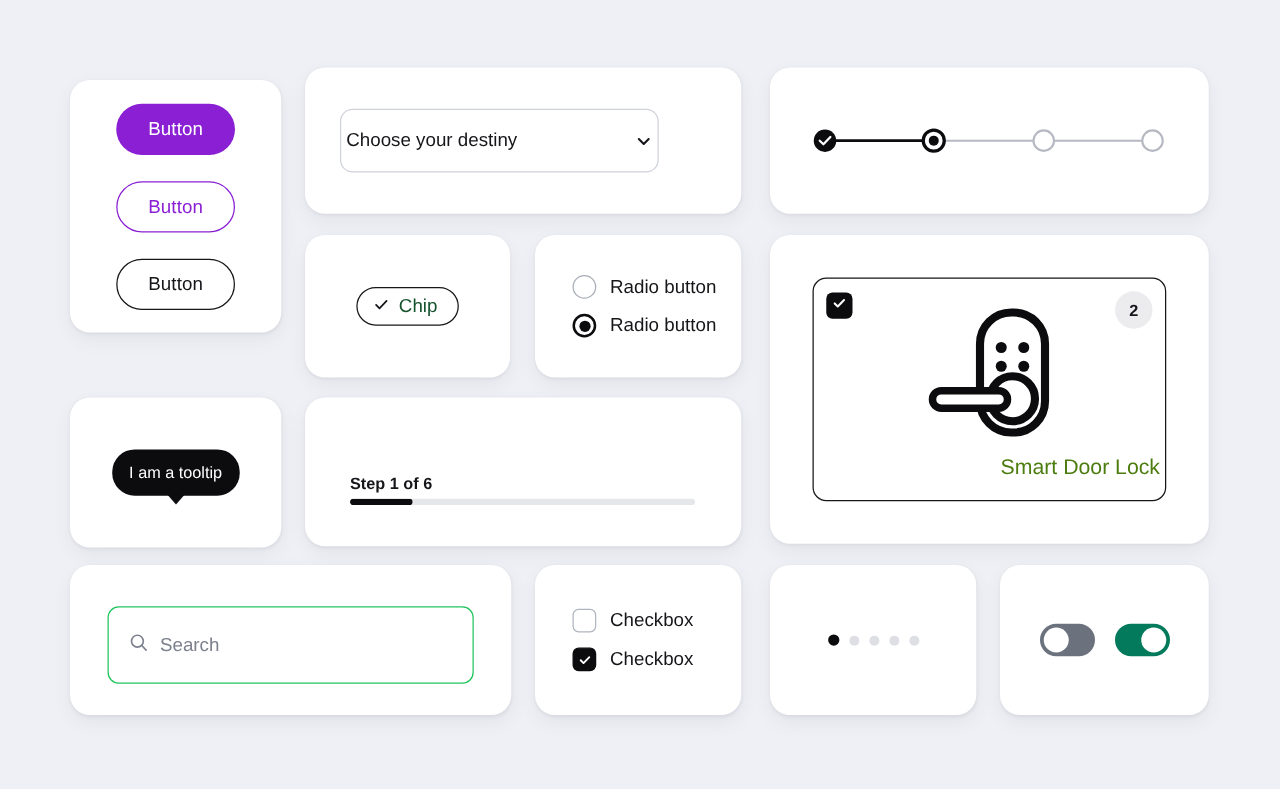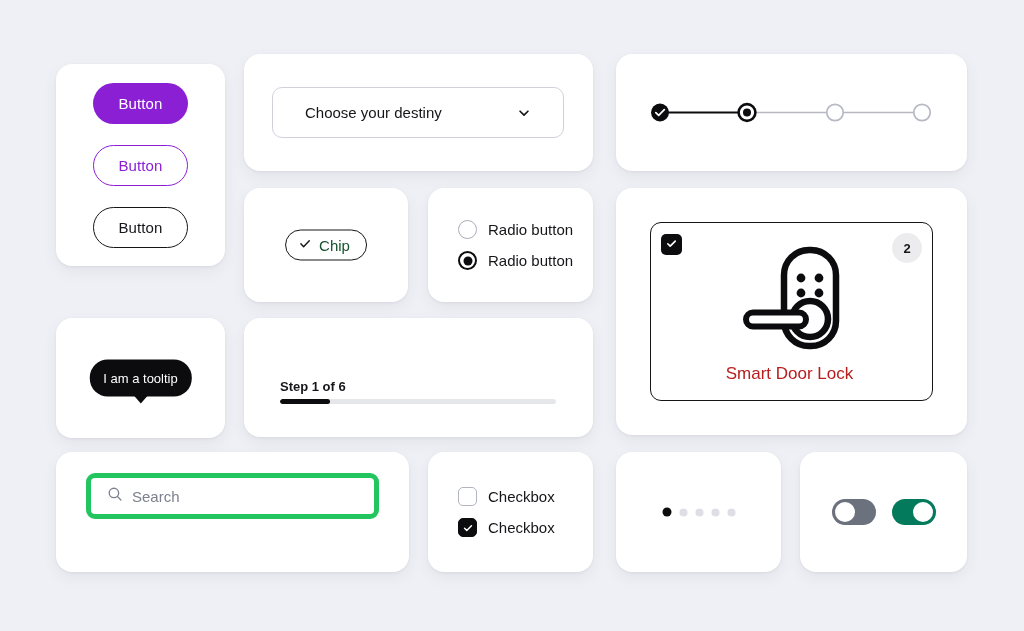--- a/index.html
+++ b/index.html
@@ -28,23 +28,23 @@
     display: flex; align-items: center; justify-content: center;
     cursor: pointer; background: transparent;
   }
   .btn-filled { background: #8a1fd4; color: #ffffff; border: none; }
   .btn-outline-purple { border: 1.6px solid #8a1fd4; color: #8a1fd4; background: #fff; }
   .btn-outline-dark { border: 1.8px solid #16161a; color: #16161a; background: #fff; }
 
   
   #card-select { left: 244px; top: 54px; width: 349px; height: 117px; }
   .select-box {
-    position: absolute; left: 28px; top: 33px; width: 292px; height: 51px;
+    position: absolute; left: 28px; top: 33px; width: 255px; height: 51px;
     border: 1px solid #cfd2da; border-radius: 10px; background: #fff;
-    display: flex; align-items: center; padding: 0 32px;
+    display: flex; align-items: center; padding: 0 4px;
     cursor: pointer;
   }
   .select-value { font-size: 15px; color: #16161a; flex: 1; }
   .chev { width: 14px; height: 14px; }
 
   
   #card-stepper { left: 616px; top: 54px; width: 351px; height: 117px; }
   .stepper { position: absolute; left: 0; top: 0; width: 100%; height: 100%; }
 
   
@@ -83,22 +83,22 @@
     cursor: pointer;
   }
   .badge {
     position: absolute; right: 10px; top: 10px; width: 30px; height: 30px;
     border-radius: 50%; background: #ececef; color: #16161a;
     display: flex; align-items: center; justify-content: center;
     font-size: 13px; font-weight: 700;
   }
   .lock-wrap { position: absolute; left: 50%; top: 22px; transform: translateX(-50%); }
   .product-title {
-    position: absolute; left: 0; right: 4px; bottom: 16px; text-align: center;
-    font-size: 17px; color: #b91c1c;
+    position: absolute; left: 0; right: 4px; bottom: 16px; text-align: right;
+    font-size: 17px; color: #4d7c0f;
   }
 
   
   #card-tooltip { left: 56px; top: 318px; width: 169px; height: 120px; }
   .tooltip {
     position: absolute; left: 50%; top: 50%; transform: translate(-50%,-50%);
     background: #0c0c0f; color: #ffffff; font-size: 13px;
     padding: 11px 14px; border-radius: 18px; white-space: nowrap;
   }
   .tooltip::after {
@@ -114,22 +114,22 @@
                font-size: 13px; font-weight: 700; color: #16161a; margin-top: 26px; }
   .prog-msg  { position: absolute; left: 36px; top: 54px;
                font-size: 15px; color: #16161a; }
   .prog-track { position: absolute; left: 36px; top: 81px; width: 276px; height: 5px;
                 border-radius: 3px; background: #e6e7eb; overflow: hidden; }
   .prog-fill { height: 100%; border-radius: 3px; background: #0c0c0f; }
 
   
   #card-search { left: 56px; top: 452px; width: 353px; height: 120px; }
   .search-box {
-    position: absolute; left: 30px; top: 21px; width: 293px; height: 46px;
-    border: 5px solid #22c55e; border-radius: 9px; background: #fff;
+    position: absolute; left: 30px; top: 33px; width: 293px; height: 62px;
+    border: 1px solid #22c55e; border-radius: 9px; background: #fff;
     display: flex; align-items: center; gap: 9px; padding: 0 16px; cursor: text;
   }
   .search-ph { font-size: 15px; color: #7c818d; }
 
   
   #card-checkbox { left: 428px; top: 452px; width: 165px; height: 120px; }
   .cb {
     width: 19px; height: 19px; border-radius: 5px;
     border: 1.7px solid #b1b5c0; background: #fff;
     display: flex; align-items: center; justify-content: center;

